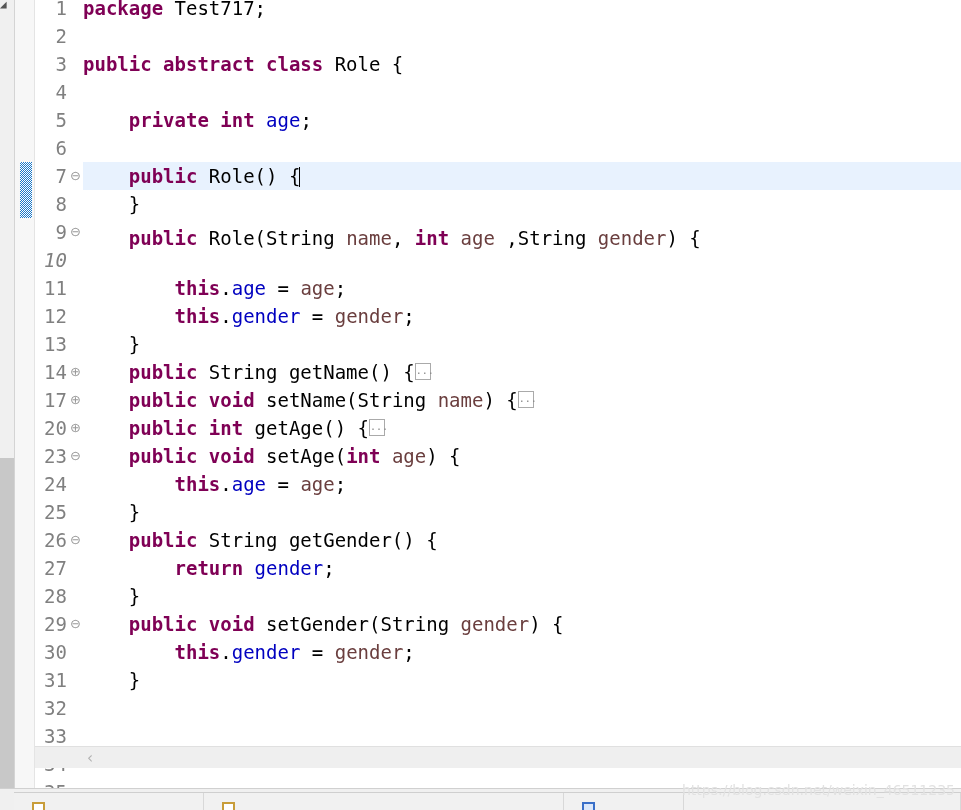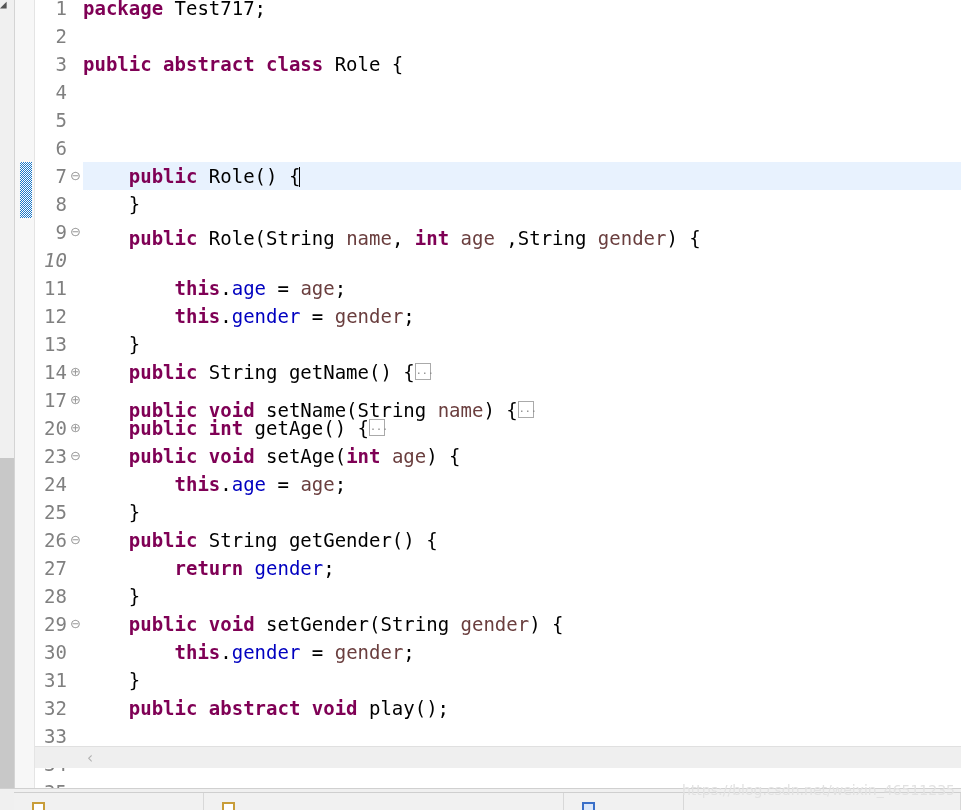--- a/index.html
+++ b/index.html
@@ -264,39 +264,39 @@
         <div class="ln" style="top: 694px;">32</div>
         <div class="ln" style="top: 722px;">33</div>
         <div class="ln" style="top: 750px;">34</div>
         <div class="ln" style="top: 778px;">35</div>
       </div>
 
     <div class="code-area" id="code-area">
         <div class="line" style="top: -6px;"><span class="kw">package </span><span class="pln">Test717;</span></div>
         <div class="line" style="top: 22px;"></div>
         <div class="line" style="top: 50px;"><span class="kw">public abstract class </span><span class="pln">Role {</span></div>
+        <div class="line" style="top: 106px;"><span class="pln">    </span><span class="kw">private int </span><span class="fld">age</span><span class="pln">;</span></div>
         <div class="line current" style="top: 162px;"><span class="pln">    </span><span class="kw">public </span><span class="pln">Role() {</span><span class="caret"></span></div>
         <div class="line" style="top: 190px;"><span class="pln">    }</span></div>
         <div class="line" style="top: 224px;"><span class="pln">    </span><span class="kw">public </span><span class="pln">Role(String </span><span class="prm">name</span><span class="pln">, </span><span class="kw">int </span><span class="prm">age </span><span class="pln">,String </span><span class="prm">gender</span><span class="pln">) {</span></div>
         <div class="line" style="top: 274px;"><span class="pln">        </span><span class="kw">this</span><span class="pln">.</span><span class="fld">age</span><span class="pln"> = </span><span class="prm">age</span><span class="pln">;</span></div>
         <div class="line" style="top: 302px;"><span class="pln">        </span><span class="kw">this</span><span class="pln">.</span><span class="fld">gender</span><span class="pln"> = </span><span class="prm">gender</span><span class="pln">;</span></div>
         <div class="line" style="top: 330px;"><span class="pln">    }</span></div>
         <div class="line" style="top: 358px;"><span class="pln">    </span><span class="kw">public </span><span class="pln">String getName() {</span><span class="foldbox"><i>...</i></span></div>
-        <div class="line" style="top: 386px; margin-top: 10px;"><span class="pln">    </span><span class="kw">public void </span><span class="pln">setName(String </span><span class="prm">name</span><span class="pln">) {</span><span class="foldbox"><i>...</i></span></div>
+        <div class="line" style="top: 386px;"><span class="pln">    </span><span class="kw">public void </span><span class="pln">setName(String </span><span class="prm">name</span><span class="pln">) {</span><span class="foldbox"><i>...</i></span></div>
         <div class="line" style="top: 414px;"><span class="pln">    </span><span class="kw">public int </span><span class="pln">getAge() {</span><span class="foldbox"><i>...</i></span></div>
         <div class="line" style="top: 442px;"><span class="pln">    </span><span class="kw">public void </span><span class="pln">setAge(</span><span class="kw">int </span><span class="prm">age</span><span class="pln">) {</span></div>
         <div class="line" style="top: 470px;"><span class="pln">        </span><span class="kw">this</span><span class="pln">.</span><span class="fld">age</span><span class="pln"> = </span><span class="prm">age</span><span class="pln">;</span></div>
         <div class="line" style="top: 498px;"><span class="pln">    }</span></div>
         <div class="line" style="top: 526px;"><span class="pln">    </span><span class="kw">public </span><span class="pln">String getGender() {</span></div>
         <div class="line" style="top: 554px;"><span class="pln">        </span><span class="kw">return </span><span class="fld">gender</span><span class="pln">;</span></div>
         <div class="line" style="top: 582px;"><span class="pln">    }</span></div>
         <div class="line" style="top: 610px;"><span class="pln">    </span><span class="kw">public void </span><span class="pln">setGender(String </span><span class="prm">gender</span><span class="pln">) {</span></div>
         <div class="line" style="top: 638px;"><span class="pln">        </span><span class="kw">this</span><span class="pln">.</span><span class="fld">gender</span><span class="pln"> = </span><span class="prm">gender</span><span class="pln">;</span></div>
         <div class="line" style="top: 666px;"><span class="pln">    }</span></div>
-        <div class="line" style="top: 694px;"><span class="pln">    </span><span class="kw">public abstract void </span><span class="pln">play();</span></div>
         <div class="line" style="top: 722px;"></div>
         <div class="line" style="top: 750px;"><span class="pln">}</span></div>
         <div class="line" style="top: 778px;"></div>
       </div>
 
     <div class="hscroll">
       <div class="hscroll-left">‹</div>
     </div>
   </div>
 

